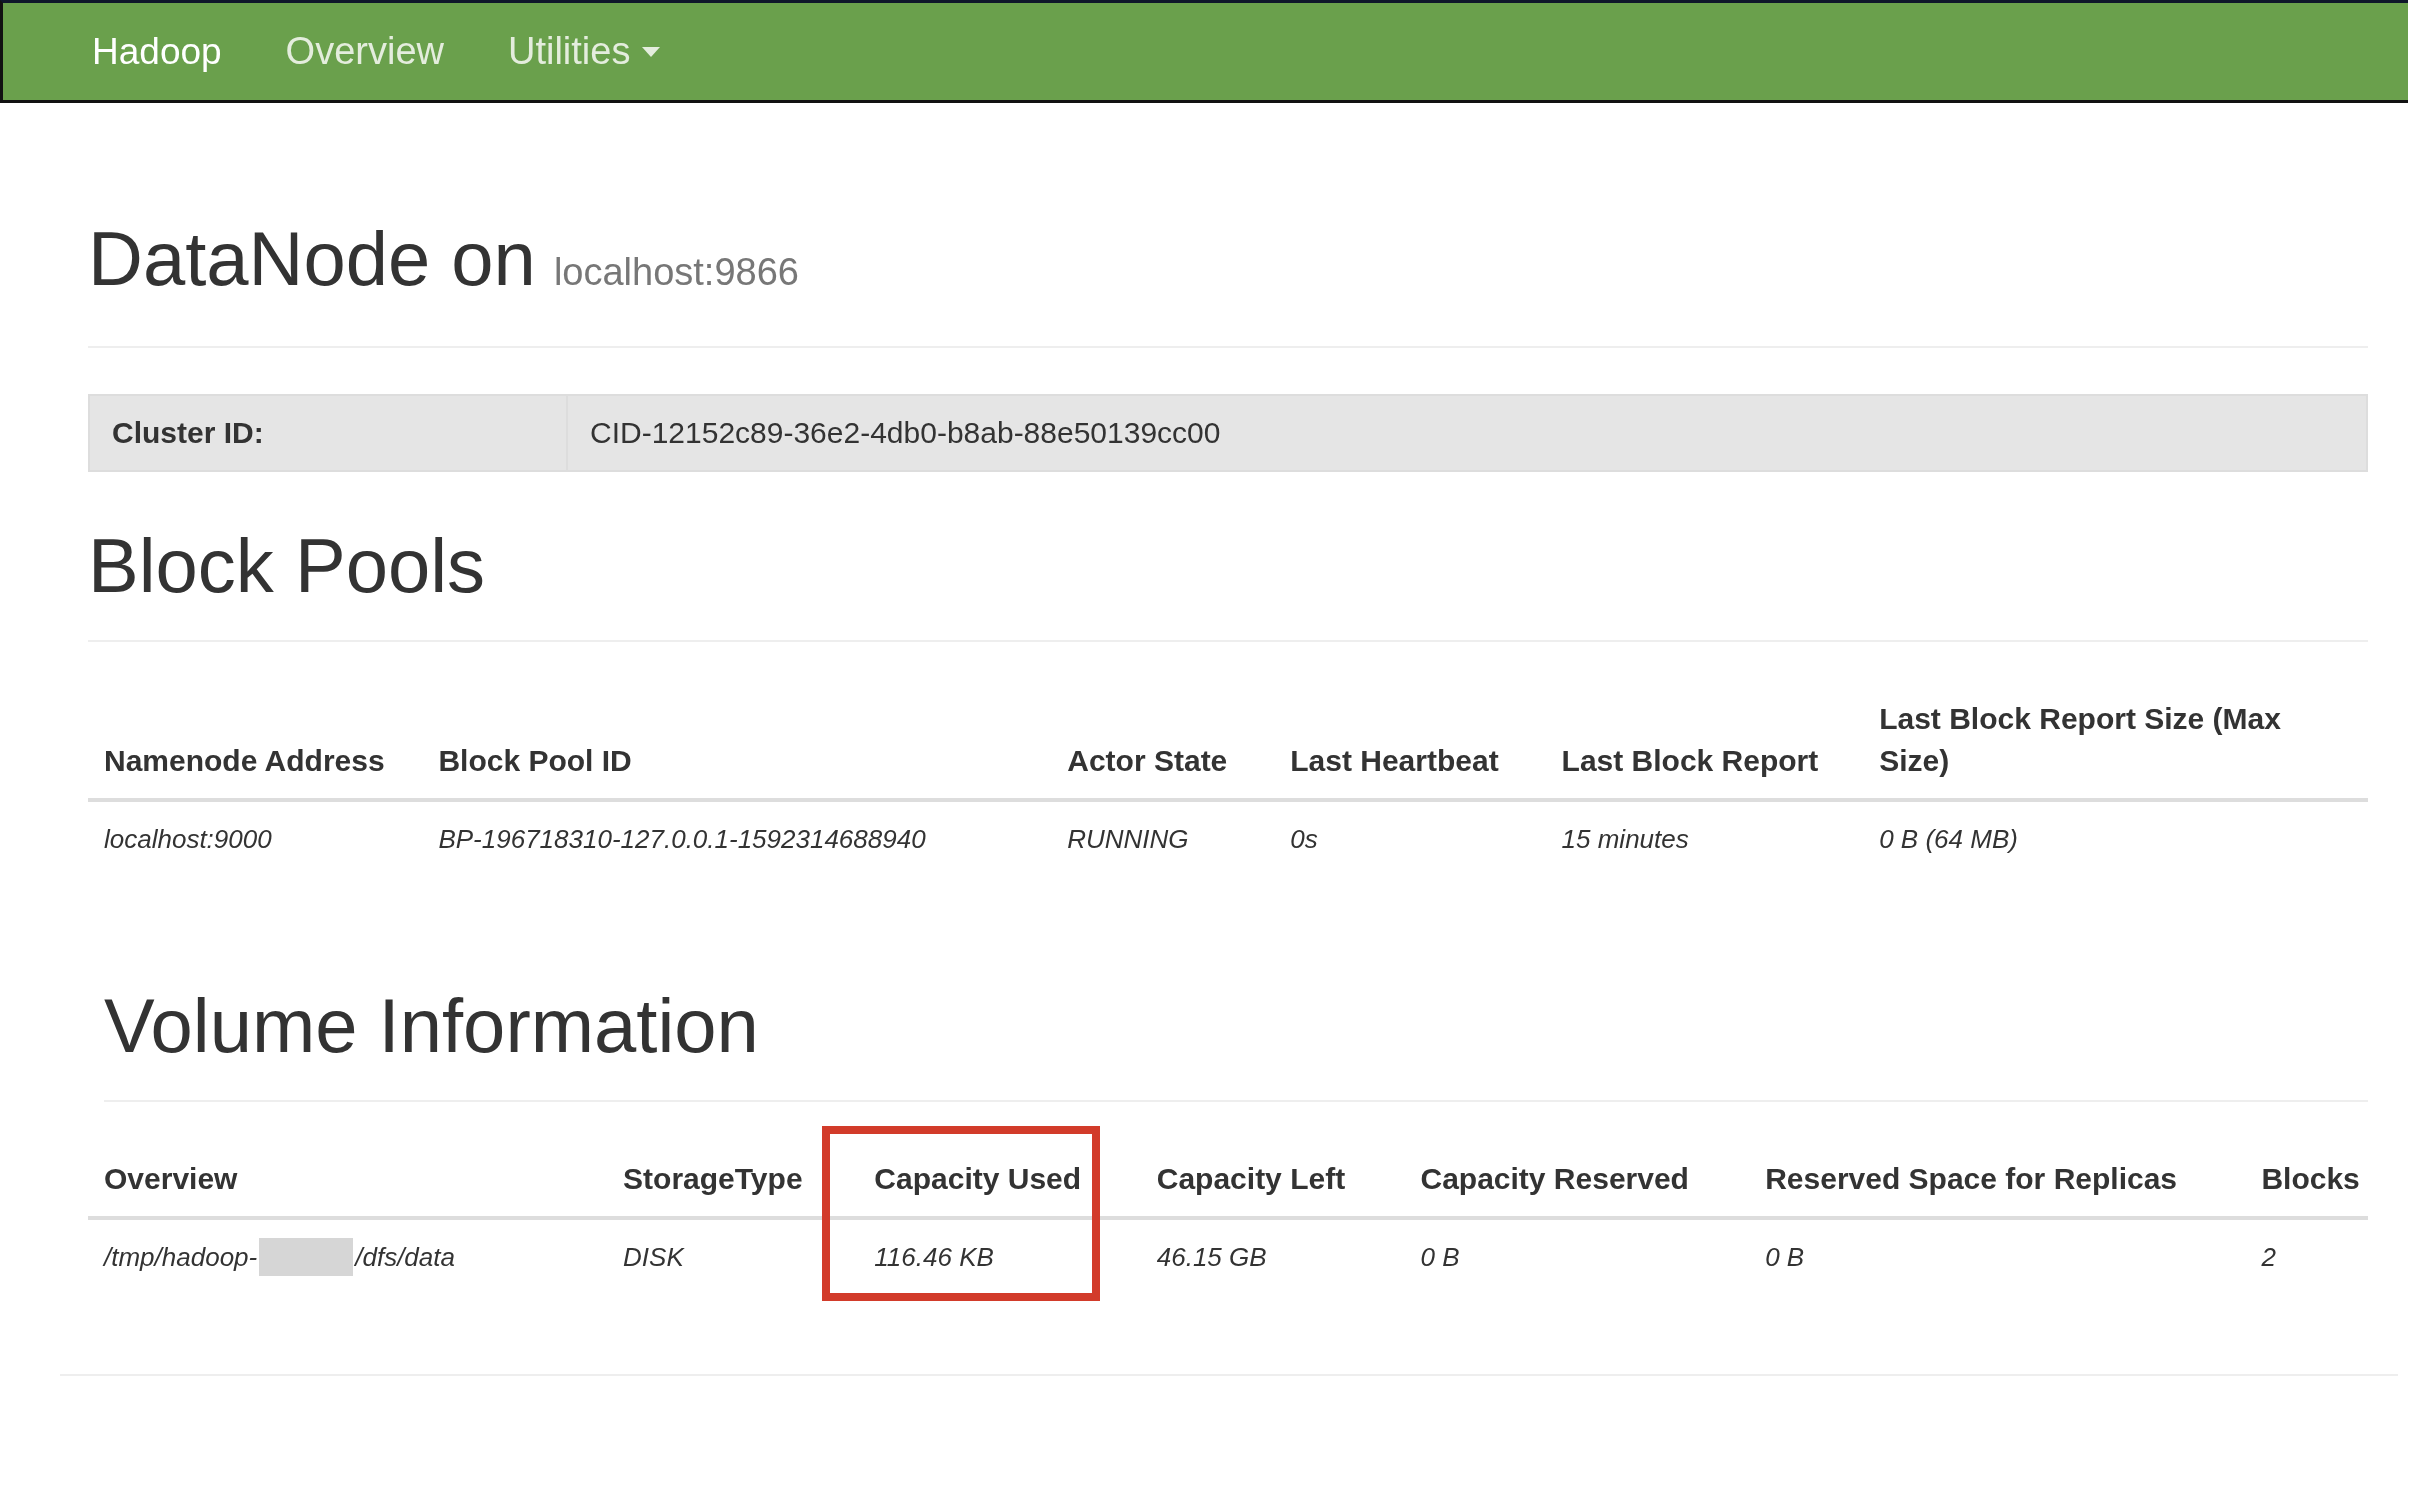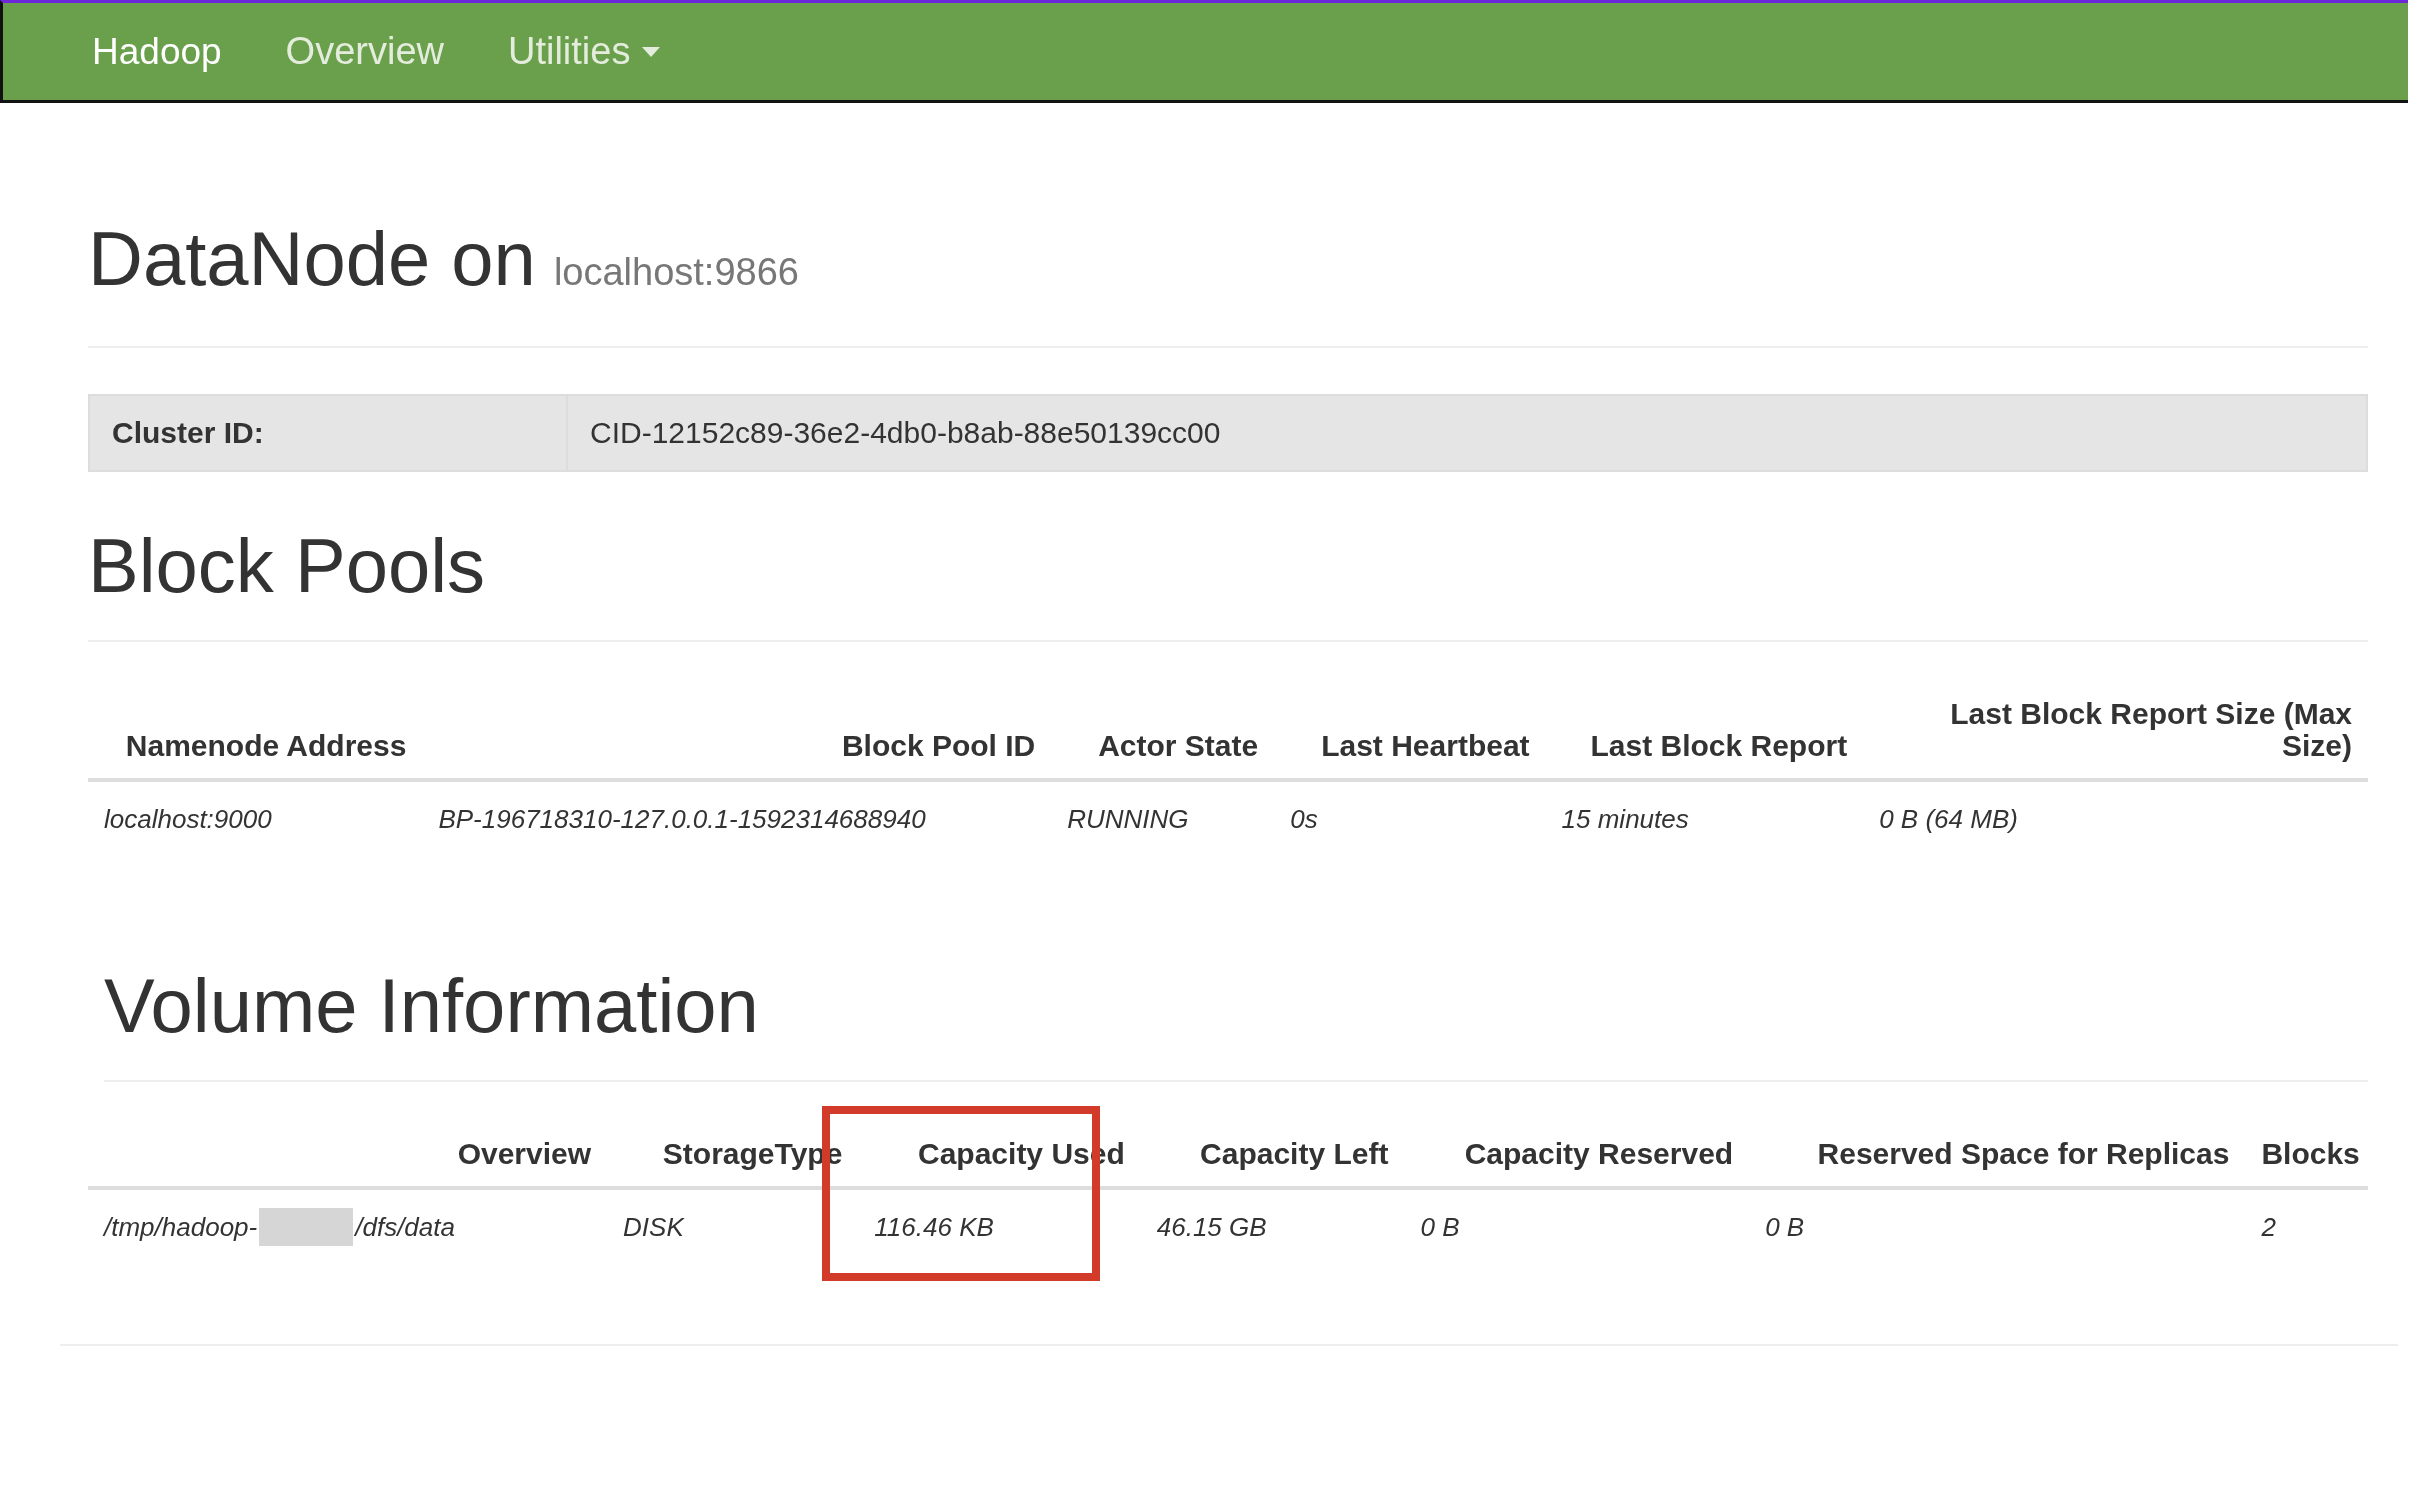--- a/index.html
+++ b/index.html
@@ -11,21 +11,21 @@
     overflow:hidden;
     position:relative;
   }
 
   
   .navbar{
     box-sizing:border-box;
     width:2408px;              
     height:103px;
     background:#6aa04c;
-    border-top:3px solid #6d28d9;
+    border-top:3px solid #0f172a;
     border-bottom:3px solid #121212;
     border-left:3px solid #121212;
     display:flex;align-items:center;
   }
   .navbar .brand{
     margin-left:89px;
     font-size:37px;color:#ffffff;text-decoration:none;
     cursor:pointer;
   }
   .navbar .nav-link{
@@ -67,21 +67,21 @@
     line-height:42px;
     text-align:left;vertical-align:middle;
     font-size:30px;
   }
   .info-table th{width:432px;font-weight:700;}
   .info-table tr:first-child th,.info-table tr:first-child td{background:#e5e5e5;}
 
   
   .data-table{margin-top:40px;}
   .data-table th{
-    padding:16px;line-height:32px;text-align:right;
+    padding:16px;line-height:42px;text-align:left;
     font-weight:700;font-size:30px;
     border-bottom:4px solid #ddd;
     vertical-align:bottom;
   }
   .data-table td{
     padding:16px;line-height:42px;text-align:left;
     font-size:26px;vertical-align:top;font-style:italic;
   }
 
   .bp-c0{width:14.5%;} .bp-c1{width:28.5%;} .bp-c2{width:9.2%;}

